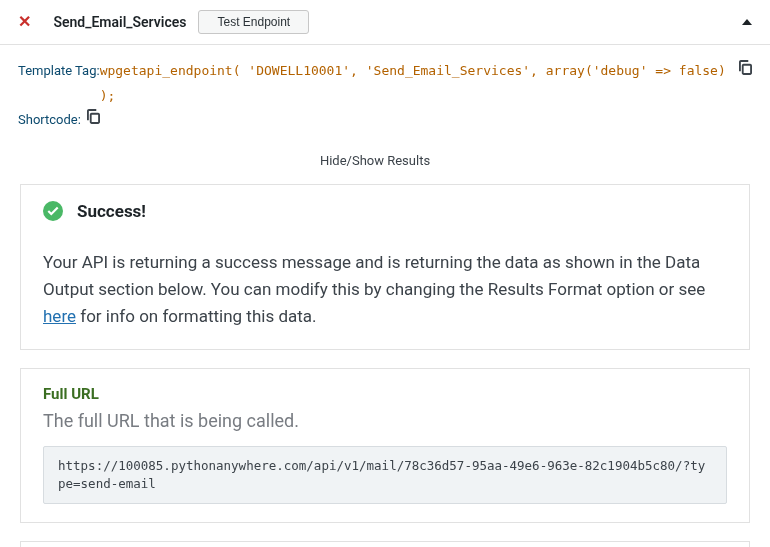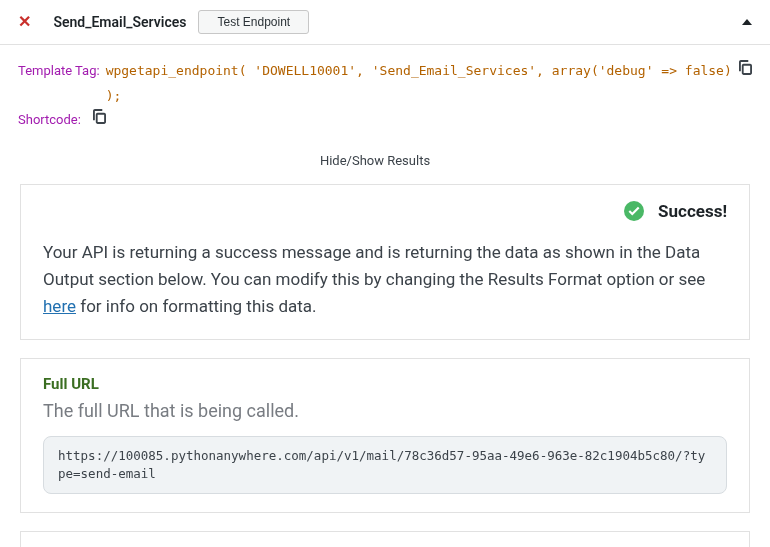--- a/index.html
+++ b/index.html
@@ -49,21 +49,21 @@
     border-left: 5px solid transparent;
     border-right: 5px solid transparent;
     border-bottom: 6px solid #1d2327;
   }
   .meta {
     padding: 14px 18px 10px 18px;
     font-size: 13px;
     line-height: 1.9;
   }
   .meta-row { display: flex; align-items: baseline; }
-  .meta-label { color: #a21caf; margin-right: 6px; white-space: nowrap; }
+  .meta-label { color: #0c4a6e; white-space: nowrap; }
   .code-inline {
     font-family: Consolas, Monaco, monospace;
     color: #b36200;
     font-size: 13px;
     word-break: break-all;
   }
   .copy-icon {
     margin-left: 6px;
     display: inline-flex;
     vertical-align: -2px;
@@ -82,22 +82,21 @@
   .card {
     margin: 10px 20px 18px 20px;
     padding: 16px 22px 18px 22px;
     border: 1px solid #e1e1e1;
     background: #fff;
   }
   .success-line {
     display: flex;
     align-items: center;
     gap: 14px;
-    margin-bottom: 18px;
-    justify-content: flex-end;
+    margin-bottom: 28px;
   }
   .check-badge {
     width: 20px; height: 20px;
     border-radius: 50%;
     background: #4ab866;
     display: inline-flex;
     align-items: center;
     justify-content: center;
   }
   .check-badge svg { width: 12px; height: 10px; stroke: #fff; stroke-width: 2.5; fill: none; }
@@ -120,21 +119,21 @@
   }
   .section-sub {
     color: #787c82;
     font-size: 18px;
     margin-bottom: 12px;
     line-height: 1.5;
   }
   .codebox {
     background: #f0f3f5;
     border: 1px solid #d7dce0;
-    border-radius: 8px;
+    border-radius: 2px;
     padding: 10px 14px;
     font-family: Consolas, Monaco, monospace;
     font-size: 12.5px;
     color: #3c434a;
     white-space: pre-wrap;
     word-break: break-all;
     line-height: 1.45;
   }
 </style>
 </head>

